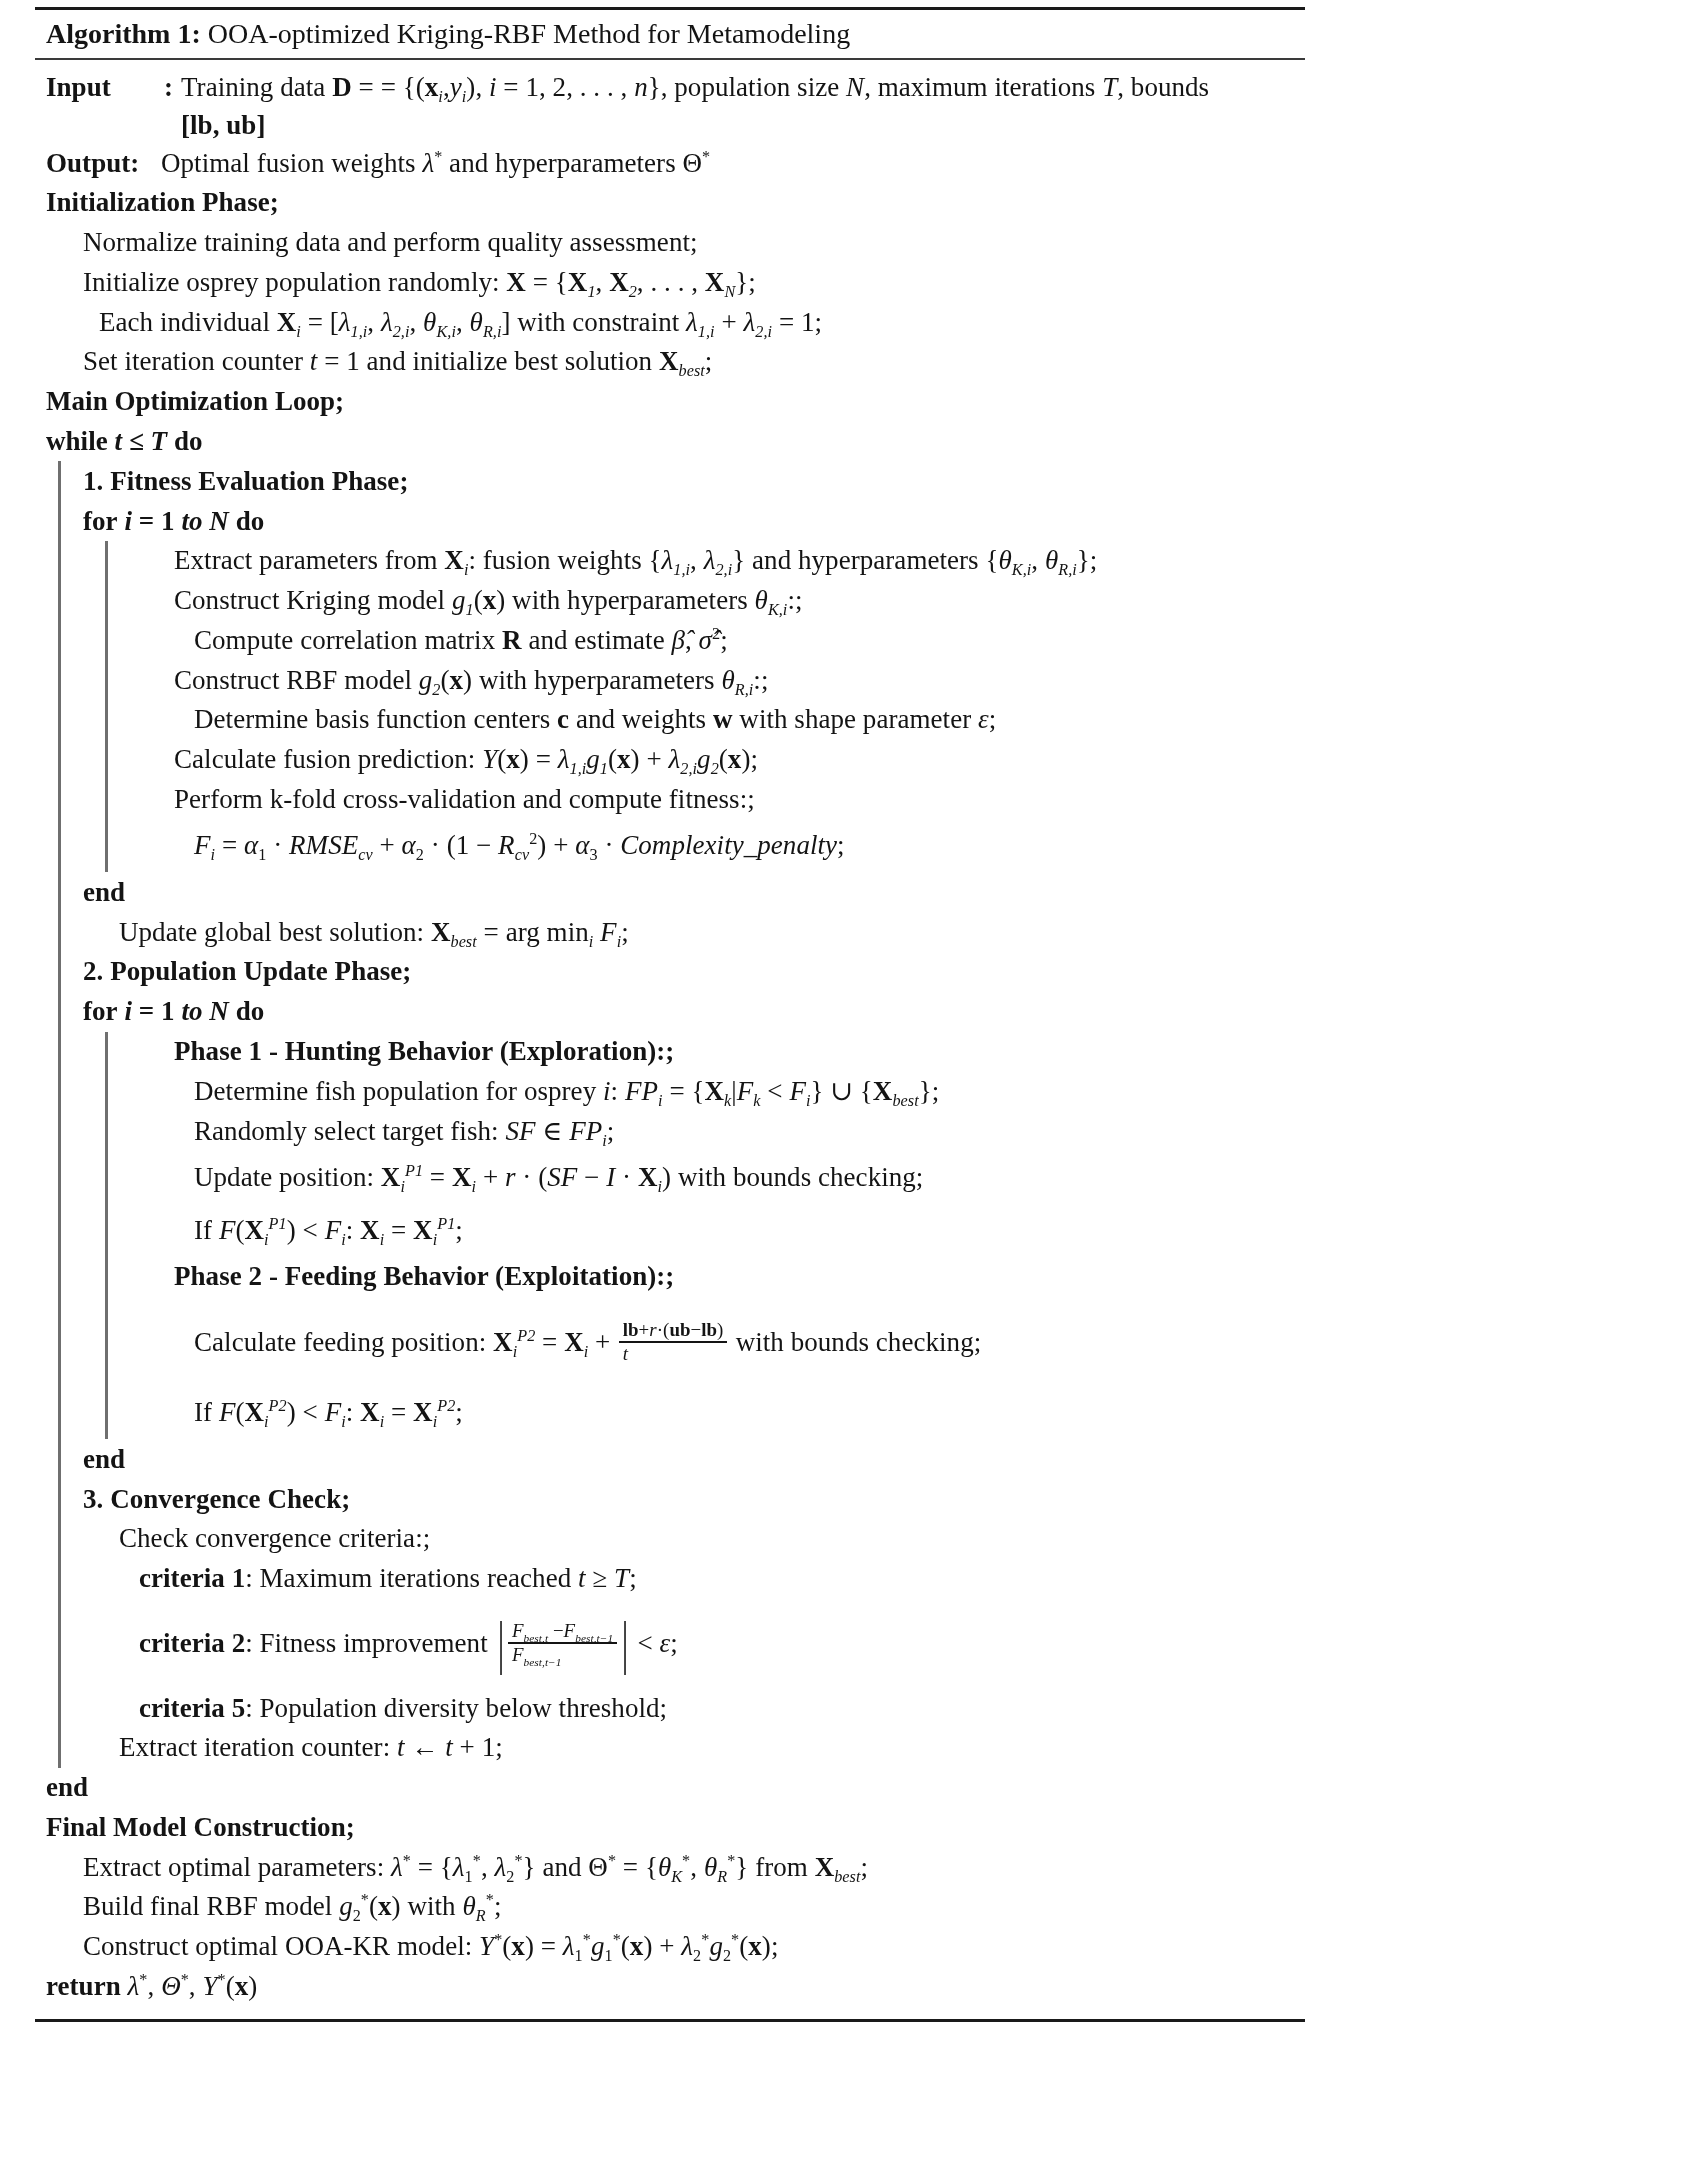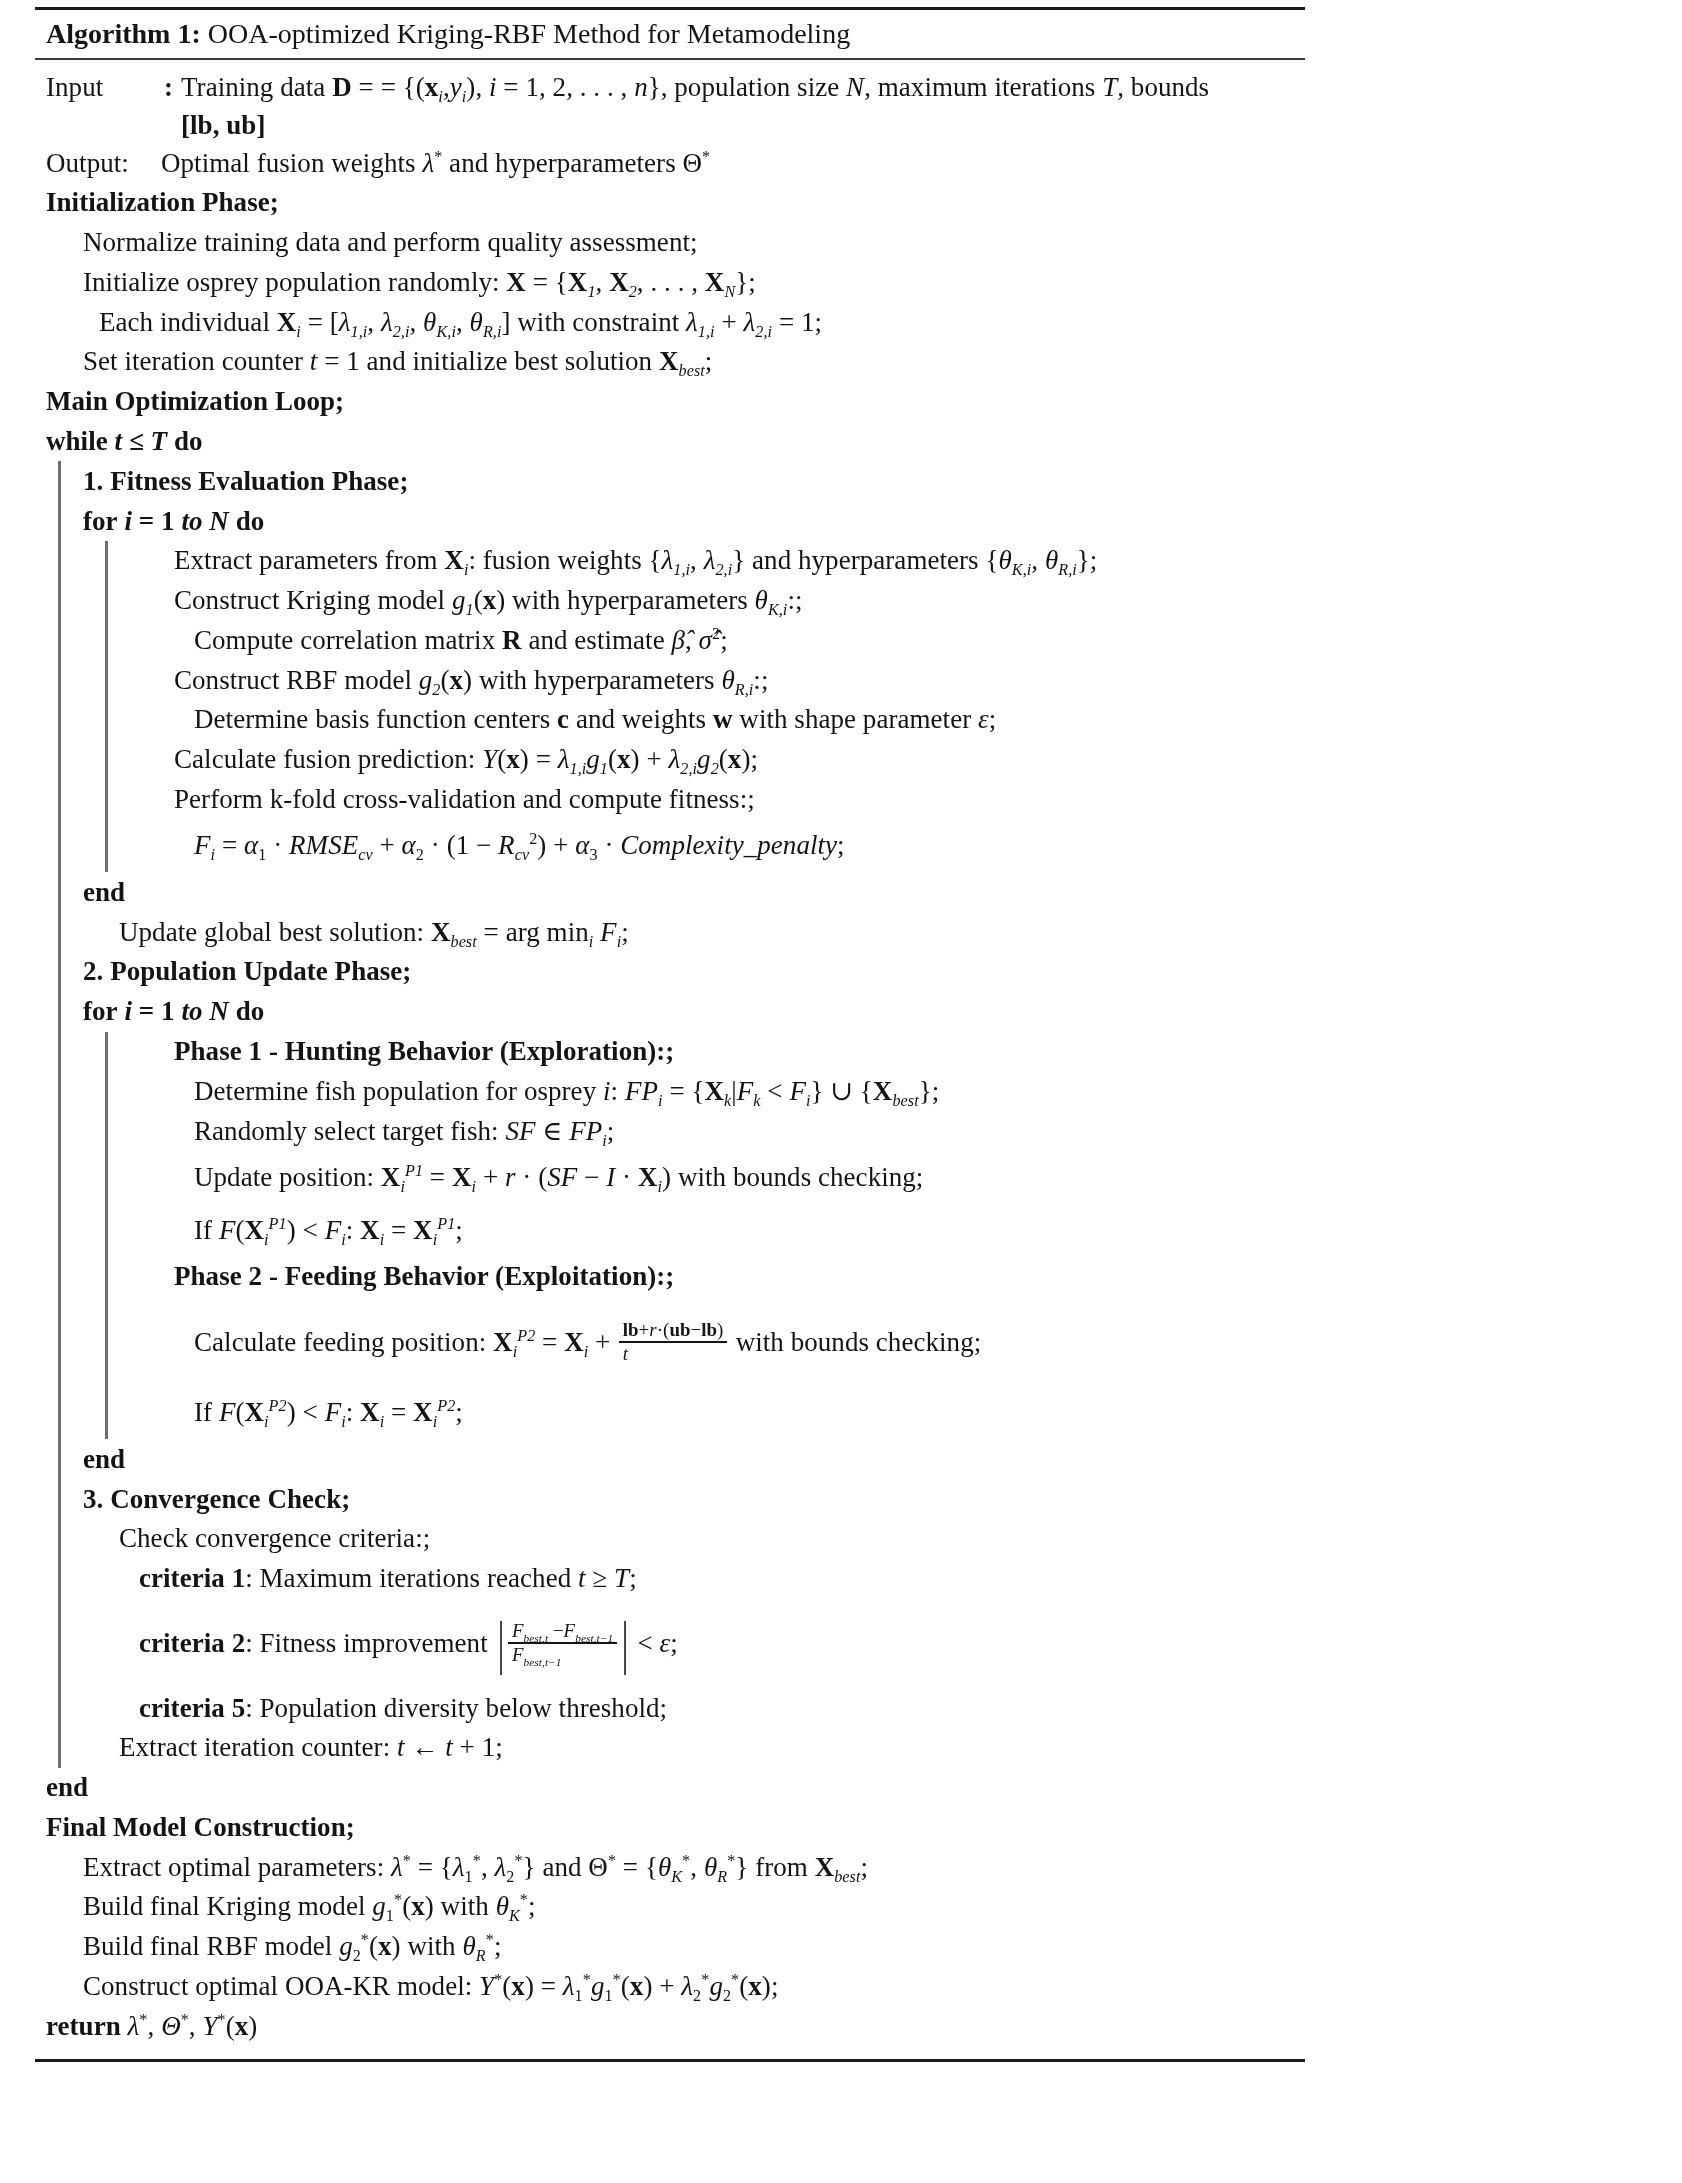--- a/index.html
+++ b/index.html
@@ -104,21 +104,21 @@
     display: inline-block;
     font-size: 2.2em;
     line-height: 0.35;
     vertical-align: -0.16em;
     font-weight: 300;
     transform: scaleX(0.55);
   }
 
   
   .io-row { display: flex; align-items: flex-start; white-space: nowrap; }
-  .io-label { font-weight: normal; width: 118px; flex: 0 0 118px; }
+  .io-label { font-weight: bold; width: 118px; flex: 0 0 118px; }
   .io-colon { width: 17px; flex: 0 0 17px; font-weight: bold; }
   .io-text { flex: 1 1 auto; }
   .io-cont { margin-left: 135px; }
 </style>
 </head>
 <body>
 
 <div id="page">
   <div class="algo-box">
 
@@ -229,21 +229,20 @@
         <div class="ln i3"><span>Extract iteration counter: </span><span class="mi">t</span> ← <span class="mi">t</span> + 1;</div>
 
       </div>
 
       <div class="ln i0 b">end</div>
 
       <div class="ln i0 b">Final Model Construction;</div>
 
       <div class="ln i1"><span>Extract optimal parameters: </span><span class="mi">λ</span><sup class="rmsup">*</sup> = {<span class="mi">λ</span><sub class="rmsub">1</sub><sup class="rmsup">*</sup>, <span class="mi">λ</span><sub class="rmsub">2</sub><sup class="rmsup">*</sup>}<span> and </span><span class="rm">Θ</span><sup class="rmsup">*</sup> = {<span class="mi">θ</span><sub>K</sub><sup class="rmsup">*</sup>, <span class="mi">θ</span><sub>R</sub><sup class="rmsup">*</sup>}<span> from </span><span class="mb">X</span><sub>best</sub>;</div>
 
-      <div class="ln i1"><span>Build final Kriging model </span><span class="mi">g</span><sub class="rmsub">1</sub><sup class="rmsup">*</sup>(<span class="mb">x</span>)<span> with </span><span class="mi">θ</span><sub>K</sub><sup class="rmsup">*</sup>;</div>
 
       <div class="ln i1"><span>Build final RBF model </span><span class="mi">g</span><sub class="rmsub">2</sub><sup class="rmsup">*</sup>(<span class="mb">x</span>)<span> with </span><span class="mi">θ</span><sub>R</sub><sup class="rmsup">*</sup>;</div>
 
       <div class="ln i1"><span>Construct optimal OOA-KR model: </span><span class="mi">Y</span><sup class="rmsup">*</sup>(<span class="mb">x</span>) = <span class="mi">λ</span><sub class="rmsub">1</sub><sup class="rmsup">*</sup><span class="mi">g</span><sub class="rmsub">1</sub><sup class="rmsup">*</sup>(<span class="mb">x</span>) + <span class="mi">λ</span><sub class="rmsub">2</sub><sup class="rmsup">*</sup><span class="mi">g</span><sub class="rmsub">2</sub><sup class="rmsup">*</sup>(<span class="mb">x</span>);</div>
 
       <div class="ln i0"><span class="b">return</span> <span class="mi">λ</span><sup class="rmsup">*</sup>, <span class="rm" style="font-style:italic">Θ</span><sup class="rmsup">*</sup>, <span class="mi">Y</span><sup class="rmsup">*</sup>(<span class="mb">x</span>)</div>
 
     </div>
   </div>
 </div>

